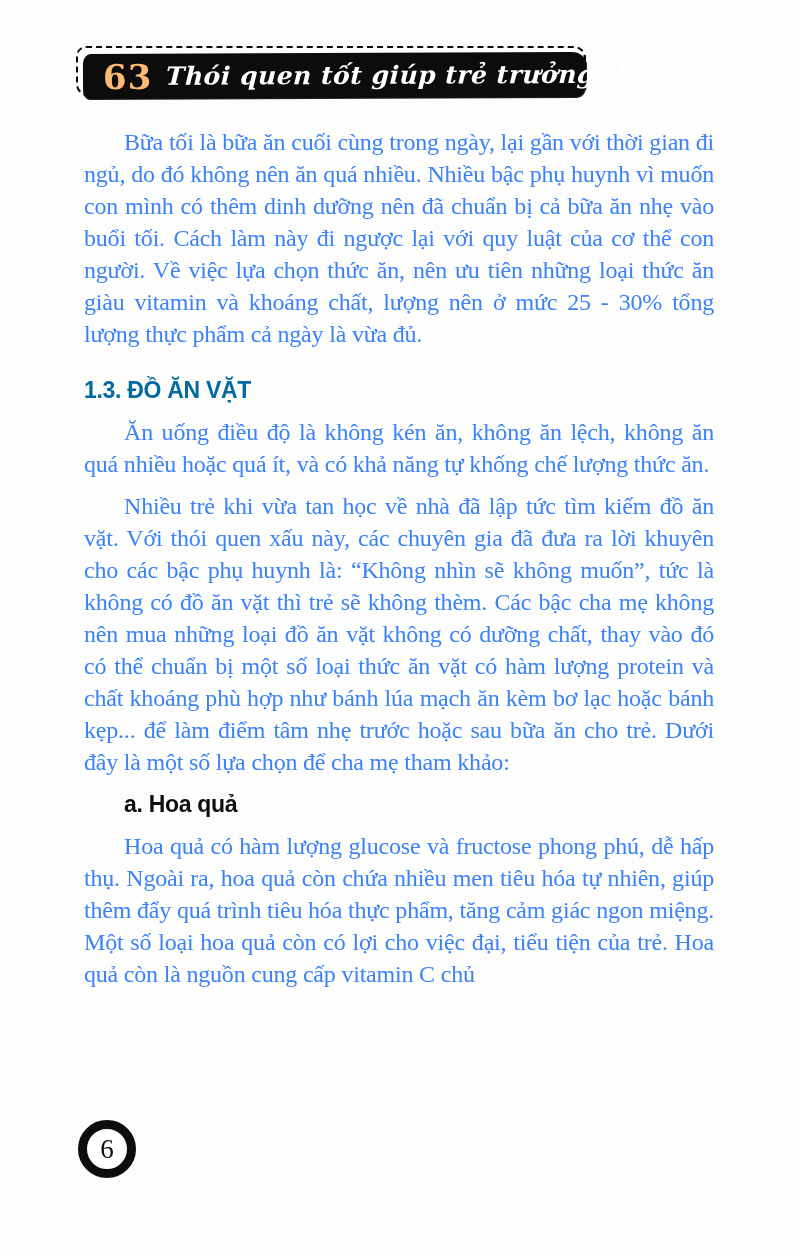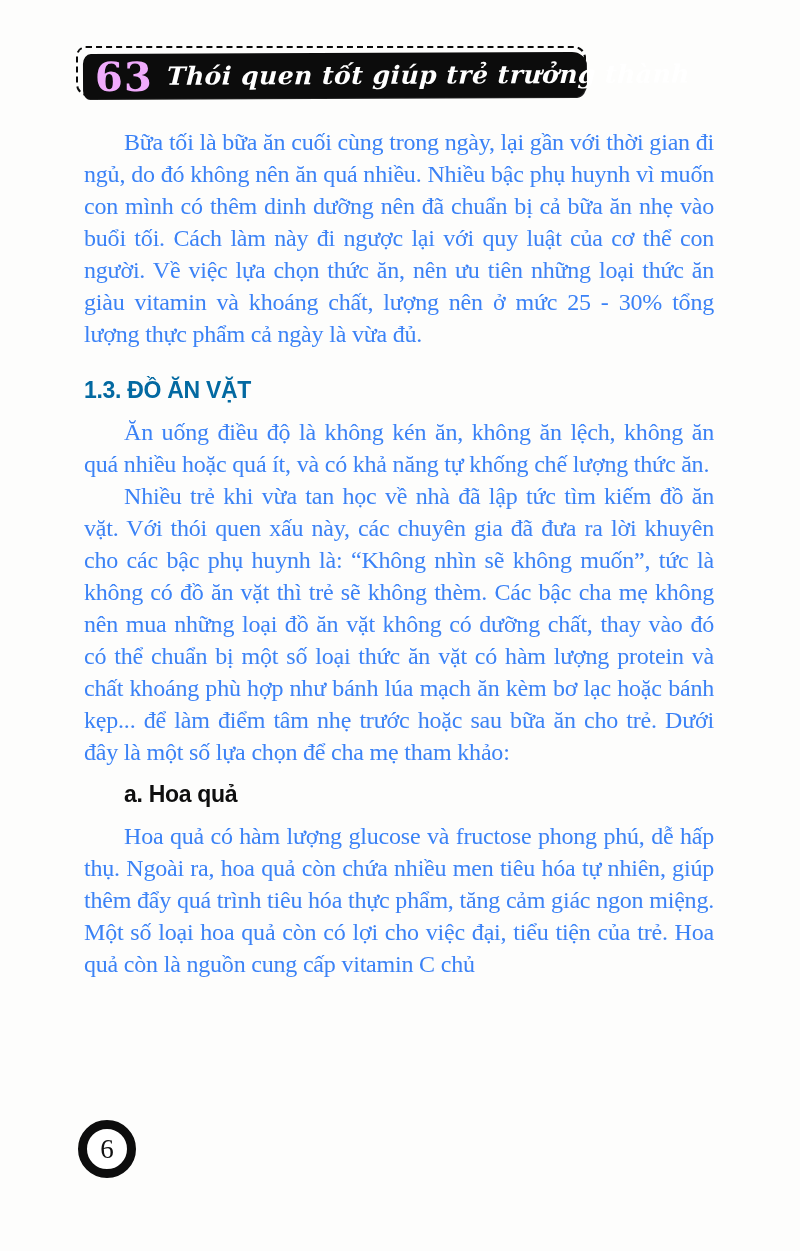--- a/index.html
+++ b/index.html
@@ -37,23 +37,23 @@
     background: #0c0c0c;
     border-radius: 8px 14px 10px 6px / 10px 12px 14px 8px;
     transform: rotate(-0.25deg);
     display: flex;
     align-items: center;
     box-shadow: 1px 1px 0 #222;
   }
   .banner-num {
     font-family: "DejaVu Serif", serif;
     font-weight: 700;
-    font-size: 40px;
-    color: #f0abfc;
-    margin-left: 12px;
+    font-size: 34px;
+    color: #fdba74;
+    margin-left: 20px;
     letter-spacing: 1px;
     line-height: 1;
   }
   .banner-title {
     font-family: "DejaVu Serif", serif;
     font-style: italic;
     font-weight: 600;
     font-size: 25px;
     color: #ffffff;
     margin-left: 14px;
@@ -72,21 +72,21 @@
     margin: 0;
     font-family: "Liberation Serif", serif;
     font-size: 24px;
     line-height: 32px;
     letter-spacing: -0.2px;
     text-align: justify;
     text-indent: 40px;
     color: #3b82f6;
   }
   p.p2 { margin-top: 8px; }
-  p.p3 { margin-top: 0; }
+  p.p3 { margin-top: 10px; }
   p.p4 { margin-top: 12px; }
   h2.section {
     margin: 26px 0 12px 0;
     font-family: "Liberation Sans", sans-serif;
     font-weight: 700;
     font-size: 23px;
     line-height: 28px;
     letter-spacing: -0.3px;
     color: #0369a1;
   }

